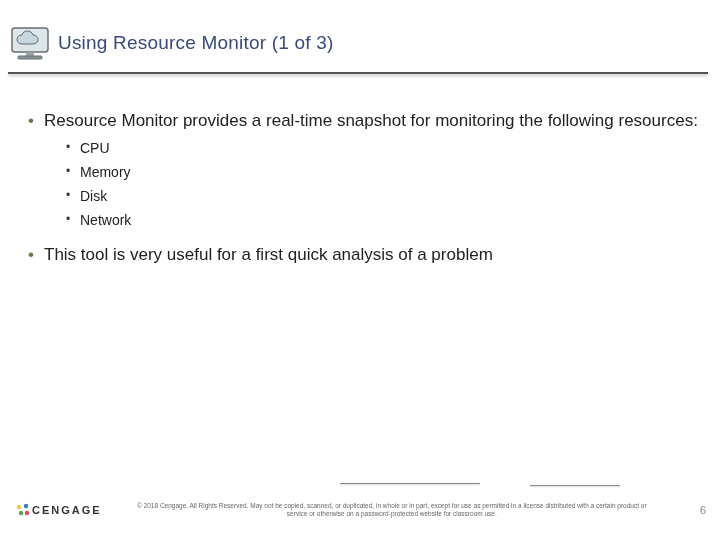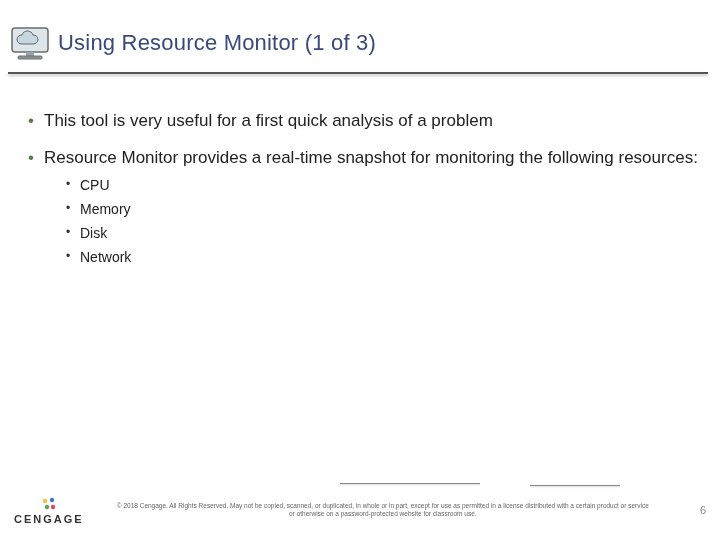--- a/index.html
+++ b/index.html
@@ -1,33 +1,33 @@
 <!DOCTYPE html>
 <html><head>
 <meta charset="utf-8">
 <style>
   * { box-sizing: border-box; margin: 0; padding: 0; }
   html, body { width: 720px; height: 540px; font-family: "Segoe UI", Arial, sans-serif; background: #fff; color: #222; }
   .slide { position: relative; width: 720px; height: 540px; }
 
   .header { display: flex; align-items: center; padding: 22px 10px 8px 8px; }
   .icon-wrap { width: 44px; height: 42px; display: flex; align-items: center; justify-content: center; margin-right: 6px; }
-  .title { font-size: 22px; color: #394a7a; font-weight: 400; letter-spacing: .2px; }
+  .title { font-size: 19px; color: #394a7a; font-weight: 400; letter-spacing: .2px; }
   .title-underline { height: 2px; background: #555; margin: 0 12px 0 8px; box-shadow: 0 2px 3px rgba(0,0,0,.25); }
 
   .content { padding: 36px 18px 0 28px; font-size: 17px; line-height: 1.35; }
   .b1 { list-style: none; margin-bottom: 14px; }
   .b1 > li { position: relative; padding-left: 16px; margin-bottom: 14px; }
   .b1 > li::before { content: "•"; position: absolute; left: 0; top: 0; color: #5a7a4a; font-size: 17px; }
   .b2 { list-style: none; margin: 6px 0 2px 22px; font-size: 14px; }
   .b2 > li { position: relative; padding-left: 14px; margin-bottom: 5px; }
   .b2 > li::before { content: "•"; position: absolute; left: 0; top: 0; color: #333; font-size: 12px; }
 
   .footer { position: absolute; bottom: 0; left: 0; right: 0; height: 60px; display: flex; align-items: center; padding: 0 14px; }
-  .brand { display: flex; align-items: center; gap: 0; flex-direction: column; }
+  .brand { display: flex; align-items: center; gap: 0; }
   .brand-text { font-size: 11px; letter-spacing: 2px; color: #333; font-weight: 600; }
   .copyright { flex: 1; text-align: center; font-size: 6.5px; color: #666; line-height: 1.2; padding: 0 30px; }
   .page-num { font-size: 11px; color: #8a8a8a; width: 24px; text-align: right; }
   .footer-line { position: absolute; height: 1px; background: #888; box-shadow: 0 1px 2px rgba(0,0,0,.2); }
 </style>
 </head>
 <body>
 
 <div class="slide">
 
@@ -39,30 +39,30 @@
         <rect x="18" y="30" width="8" height="4" fill="#9aa4a8"></rect>
         <rect x="10" y="34" width="24" height="3" rx="1" fill="#8a9498" stroke="#6a6e70" stroke-width="1"></rect>
       </svg>
     </div>
     <div class="title">Using Resource Monitor (1 of 3)</div>
   </div>
   <div class="title-underline"></div>
 
   <div class="content">
     <ul class="b1">
-      <li><span>This tool is very useful for a first quick analysis of a problem</span></li>
       <li>
         <span>Resource Monitor provides a real-time snapshot for monitoring the following resources:</span>
         <ul class="b2">
           <li><span>CPU</span></li>
           <li><span>Memory</span></li>
           <li><span>Disk</span></li>
           <li><span>Network</span></li>
         </ul>
       </li>
+      <li><span>This tool is very useful for a first quick analysis of a problem</span></li>
     </ul>
   </div>
 
   <div class="footer-line" style="left:340px; bottom:56px; width:140px;"></div>
   <div class="footer-line" style="left:530px; bottom:54px; width:90px;"></div>
 
   <div class="footer">
     <div class="brand">
       <svg width="18" height="18" viewBox="0 0 18 18">
         <circle cx="5" cy="6" r="2.2" fill="#f5c542"></circle>

